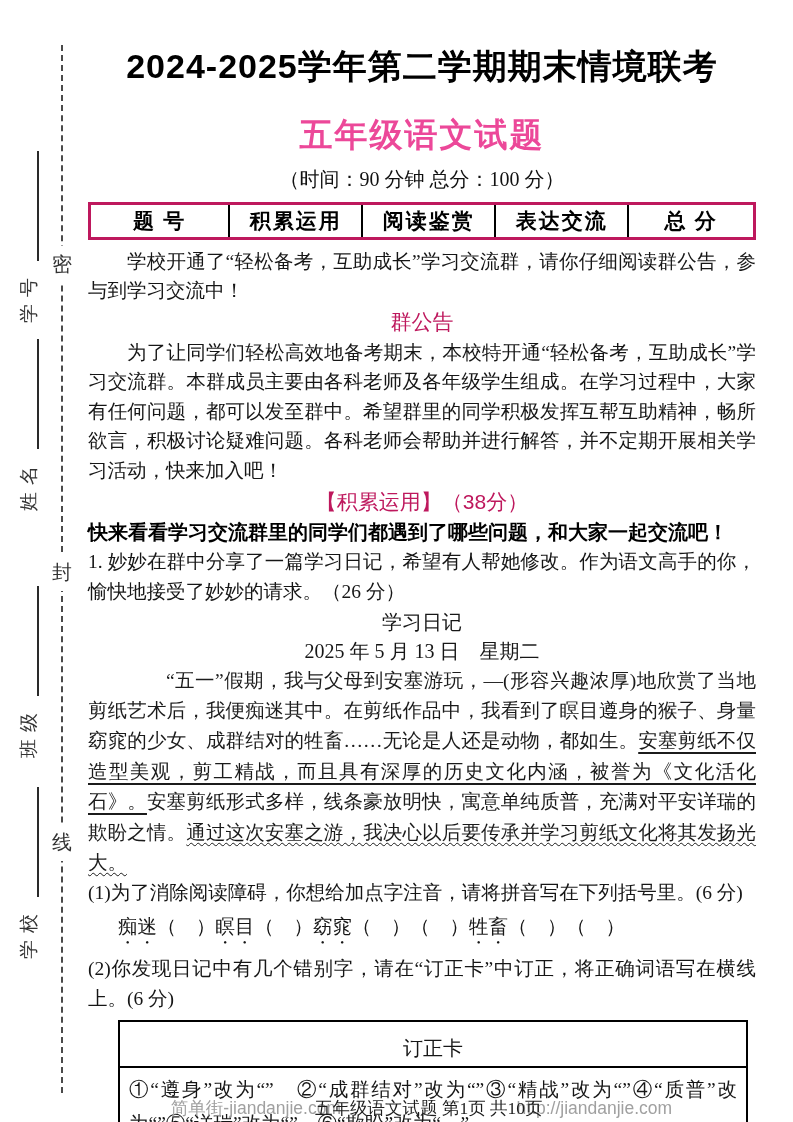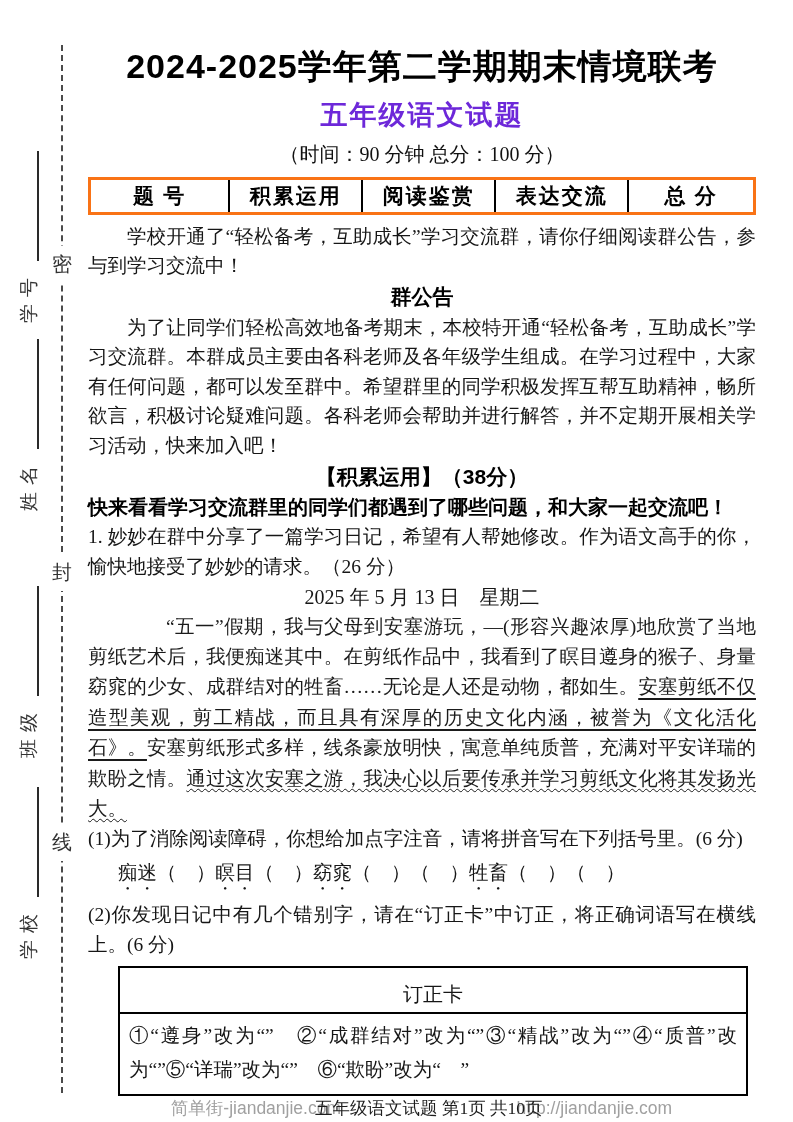--- a/index.html
+++ b/index.html
@@ -59,39 +59,39 @@
     margin-top: 46px;
     text-align: center;
     font-family: "Liberation Sans", sans-serif;
     font-weight: 900;
     font-size: 34px;
     letter-spacing: 1px;
     line-height: 1.2;
     color: #000;
   }
   .subtitle {
-    margin-top: 10px;
+    margin-top: 26px;
     text-align: center;
     font-family: "Liberation Sans", sans-serif;
     font-weight: 900;
-    font-size: 27px;
+    font-size: 33px;
     letter-spacing: 2px;
-    color: #6d28d9;
+    color: #ec4899;
   }
   .timeline {
     margin-top: 8px;
     text-align: center;
     font-size: 20px;
     color: #111;
   }
   table.score {
     width: 100%;
     margin-top: 9px;
     border-collapse: collapse;
-    border: 3px solid #f97316;
+    border: 3px solid #be185d;
     table-layout: fixed;
   }
   table.score td {
     border: 2px solid #000;
     text-align: center;
     font-weight: bold;
     font-size: 21px;
     letter-spacing: 2px;
     color: #000;
   }
@@ -101,23 +101,23 @@
     font-size: 19.5px;
     line-height: 1.52;
     text-indent: 2em;
     color: #161616;
     text-align: justify;
   }
   .mt2 { margin-top: 2px; }
   .h-center {
     text-align: center;
     font-family: "Liberation Sans", sans-serif;
-    font-weight: bold;
+    font-weight: normal;
     font-size: 21px;
-    color: #000000;
+    color: #be185d;
     line-height: 1.5;
   }
   .lead {
     font-family: "Liberation Sans", sans-serif;
     font-weight: bold;
     font-size: 20px;
     line-height: 1.5;
     color: #000;
   }
   p.stem {
@@ -241,20 +241,21 @@
   <p class="para mt2" style="margin-top:7px;">学校开通了“轻松备考，互助成长”学习交流群，请你仔细阅读群公告，参与到学习交流中！</p>
 
   <div class="h-center">群公告</div>
   <p class="para">为了让同学们轻松高效地备考期末，本校特开通“轻松备考，互助成长”学习交流群。本群成员主要由各科老师及各年级学生组成。在学习过程中，大家有任何问题，都可以发至群中。希望群里的同学积极发挥互帮互助精神，畅所欲言，积极讨论疑难问题。各科老师会帮助并进行解答，并不定期开展相关学习活动，快来加入吧！</p>
 
   <div class="h-center">【积累运用】（38分）</div>
   <div class="lead">快来看看学习交流群里的同学们都遇到了哪些问题，和大家一起交流吧！</div>
 
   <p class="stem">1. 妙妙在群中分享了一篇学习日记，希望有人帮她修改。作为语文高手的你，愉快地接受了妙妙的请求。（26 分）</p>
 
+  <div class="diary-title">学习日记</div>
   <div class="diary-date">2025 年 5 月 13 日　星期二</div>
   <p class="diary"><span>“五一”假期，我与父母到安塞游玩，—(形容兴趣浓厚)地欣赏了当地剪纸艺术后，我便痴迷其中。在剪纸作品中，我看到了瞑目遵身的猴子、身量窈窕的少女、成群结对的牲畜……无论是人还是动物，都如生。</span><span class="u">安塞剪纸不仅造型美观，剪工精战，而且具有深厚的历史文化内涵，被誉为《文化活化石》。</span><span>安塞剪纸形式多样，线条豪放明快，寓意单纯质普，充满对平安详瑞的欺盼之情。</span><span class="wv">通过这次安塞之游，我决心以后要传承并学习剪纸文化将其发扬光大。</span></p>
 
   <p class="stem">(1)为了消除阅读障碍，你想给加点字注音，请将拼音写在下列括号里。(6 分)</p>
 
   <div class="pinyin-row">
     <span class="pw"><span class="zd">痴</span><span class="zd">迷</span><span>（　）</span></span>
     <span class="pw"><span class="zd">瞑</span><span class="zd">目</span><span>（　）</span></span>
     <span class="pw"><span class="zd">窈</span><span class="zd">窕</span><span>（　）（　）</span></span>
     <span class="pw"><span class="zd">牲</span><span class="zd">畜</span><span>（　）（　）</span></span>

